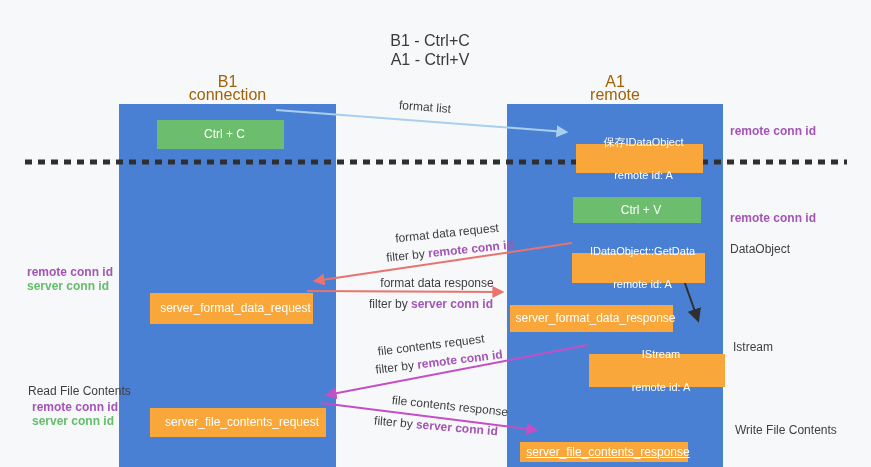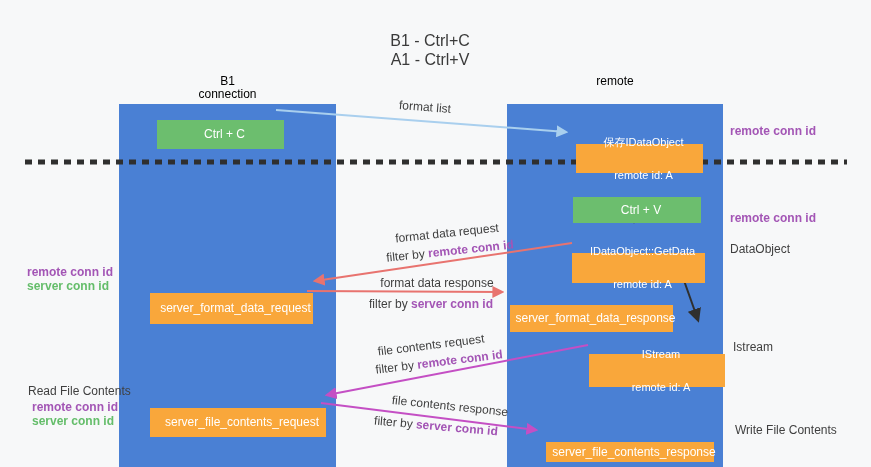--- a/index.html
+++ b/index.html
@@ -5,21 +5,21 @@
   html,body{margin:0;padding:0;}
   body{background:#f7f8f9;font-family:"Liberation Sans","DejaVu Sans",sans-serif;}
   #canvas{position:relative;width:871px;height:467px;background:#f7f8f9;overflow:hidden;}
 
   .abs{position:absolute;margin-top:25px;}
 
   
   .title{left:310px;top:6px;width:240px;text-align:center;font-size:16px;color:#3a3a3a;line-height:19px;}
 
   
-  .col-header{text-align:center;font-size:12px;color:#000000;line-height:13px;}
+  .col-header{text-align:center;font-size:16px;color:#a16207;line-height:13px;}
   .col-header.left{left:119px;top:50px;width:217px;}
   .col-header.right{left:507px;top:50px;width:216px;}
 
   
   .lane{background:#4a80d4;}
   .lane.left{left:119px;top:79px;width:217px;height:372px;}
   .lane.right{left:507px;top:79px;width:216px;height:373px;}
 
   
   .box{display:flex;flex-direction:column;align-items:center;justify-content:center;
@@ -27,21 +27,21 @@
   .box.green{background:#6cbe6e;}
   .box.orange{background:#f9a73b;gap:20px;}
   .b-ctrl-c{left:157px;top:95px;width:119px;height:29px;}
   .b-ctrl-v{left:573px;top:172px;width:120px;height:26px;}
   .b-save{left:576px;top:119px;width:119px;height:29px;font-size:11px;}
   .b-getdata{left:572px;top:228px;width:125px;height:30px;font-size:11px;}
   .b-istream{left:589px;top:329px;width:128px;height:33px;font-size:11px;}
   .b-sfdreq{left:150px;top:268px;width:155px;height:31px;}
   .b-sfdresp{left:510px;top:280px;width:155px;height:27px;}
   .b-sfcreq{left:150px;top:383px;width:168px;height:29px;}
-  .b-sfcresp{left:546px;top:417px;width:160px;height:20px;}
+  .b-sfcresp{left:520px;top:417px;width:160px;height:20px;text-decoration:underline;}
 
   
   .alabel{position:absolute;font-size:12px;color:#3f3f3f;white-space:nowrap;}
   .alabel .hl-purple{color:#a355b5;font-weight:bold;}
   .l-format-list{left:425px;top:107px;transform:translate(-50%,-50%) rotate(4.5deg);}
   .l-fdr{left:447px;top:233px;transform:translate(-50%,-50%) rotate(-6deg);}
   .l-fbr1{left:450px;top:251px;transform:translate(-50%,-50%) rotate(-6deg);}
   .l-fdresp{left:437px;top:283px;transform:translate(-50%,-50%);}
   .l-fbs1{left:431px;top:304px;transform:translate(-50%,-50%);}
   .l-fcr{left:431px;top:345px;transform:translate(-50%,-50%) rotate(-7deg);}
@@ -73,20 +73,21 @@
   <div class="abs title">
     <div>B1 - Ctrl+C</div>
     <div>A1 - Ctrl+V</div>
   </div>
 
   <div class="abs col-header left">
     <div>B1</div>
     <div>connection</div>
   </div>
   <div class="abs col-header right">
+    <div>A1</div>
     <div>remote</div>
   </div>
 
   <div class="abs lane left"></div>
   <div class="abs lane right"></div>
 
   <svg class="overlay">
     <defs>
       <marker id="arr-blue" viewBox="0 0 10 10" refX="8" refY="5" markerWidth="6" markerHeight="6" orient="auto">
         <path d="M0,0 L10,5 L0,10 z" fill="#a9cfee"></path>

